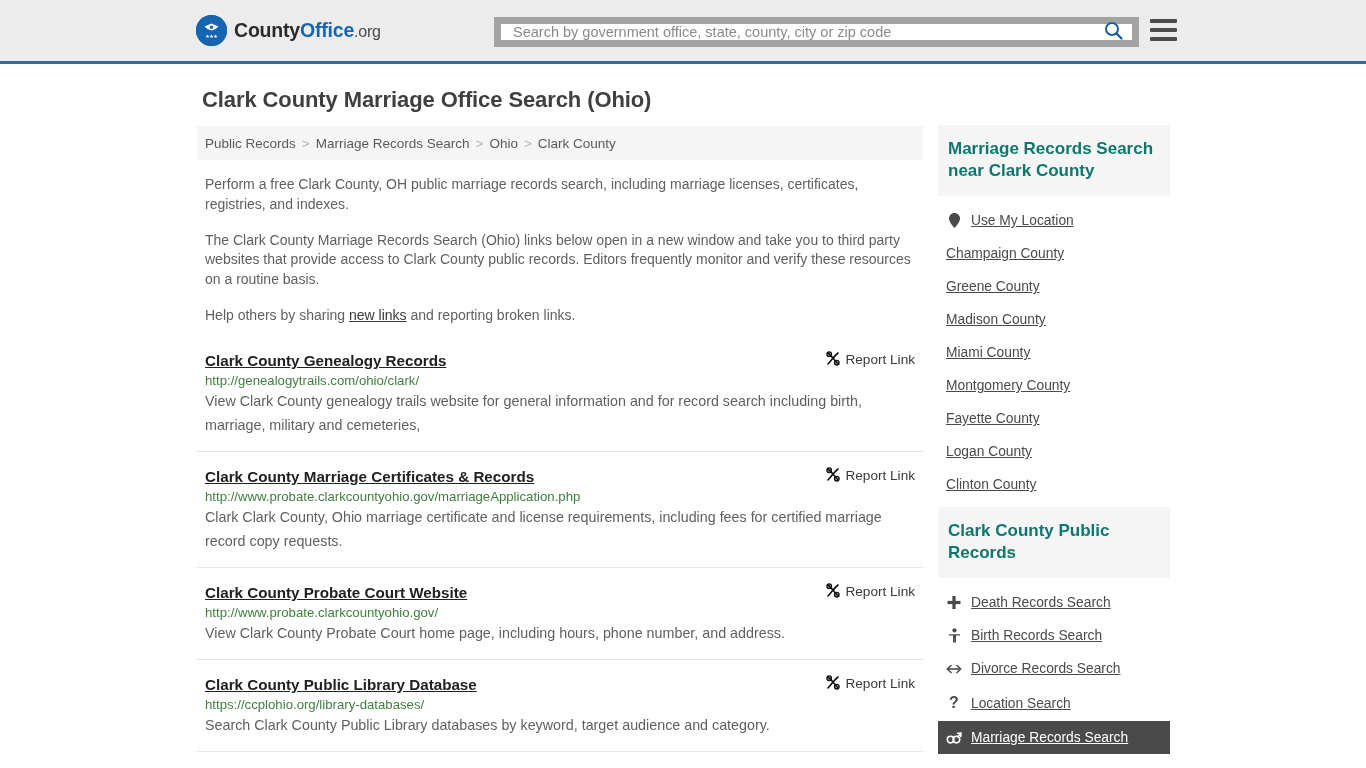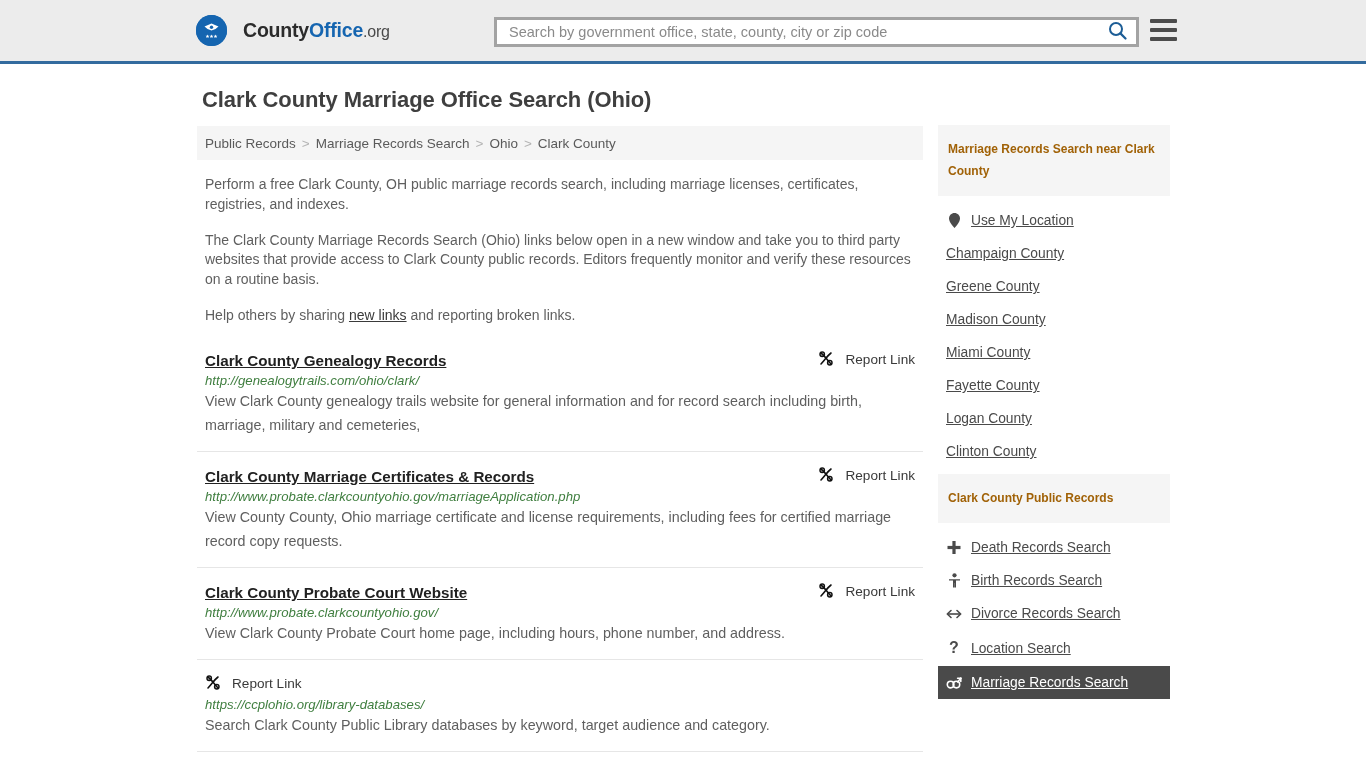--- a/index.html
+++ b/index.html
@@ -15,21 +15,21 @@
     height: 64px;
     background: #ececec;
     border-bottom: 3px solid #336b9e;
     display: flex;
     align-items: center;
     position: relative;
   }
   .logo-wrap {
     display: flex; align-items: center;
     margin-left: 196px;
-    gap: 16px;
+    gap: 7px;
     text-decoration: none;
   }
   .logo-mark {
     width: 31px; height: 31px; border-radius: 50%;
     background: #1565b0;
     display: flex; align-items: center; justify-content: center;
     flex-direction: column;
     position: relative;
   }
   .logo-mark svg { display: block; }
@@ -41,21 +41,21 @@
   }
   .logo-text .b { color: #1565b0; font-weight: bold; }
   .logo-text .n { font-weight: bold; color: #2b2b2b; }
   .logo-text .org { color: #4a4a4a; font-size: 16px; }
 
   .search-wrap {
     position: absolute;
     left: 494px; top: 17px;
     width: 645px; height: 30px;
     background: #ffffff;
-    border: 3px solid #a3a3a3;
+    border: 7px solid #a3a3a3;
     display: flex; align-items: center;
   }
   .search-input {
     flex: 1;
     border: 0; outline: 0;
     height: 28px;
     padding: 0 12px;
     font-size: 14.5px;
     font-family: "Liberation Sans", sans-serif;
     color: #333;
@@ -135,55 +135,54 @@
     display: flex; align-items: flex-end; justify-content: space-between;
   }
   .result-title {
     font-size: 15.2px;
     font-weight: bold;
     color: #212121;
     text-decoration: underline;
     cursor: pointer;
   }
   .report-link {
-    display: flex; align-items: center; gap: 11px;
+    display: flex; align-items: center; gap: 4px;
     font-size: 13.6px;
     color: #3a3a3a;
     cursor: pointer;
     white-space: nowrap;
     padding-top: 1px;
   }
   .result-url {
     display: block;
     font-size: 13.2px;
     color: #3f7e3f;
     margin-top: 4px;
     text-decoration: none;
-    font-style: italic;
   }
   .result-desc {
     font-size: 14.3px;
     line-height: 24px;
     color: #5f5f5f;
     margin-top: 1px;
   }
 
   
   .sidebar {
     position: absolute;
     left: 938px; top: 61px;
     width: 232px;
   }
   .panel { margin-bottom: 6px; }
   .panel-head {
     background: #f5f5f5;
     padding: 13px 14px 14px 10px;
-    font-size: 12px;
+    font-size: 17px;
     font-weight: bold;
-    color: #a16207;
+    color: #0f766e;
     line-height: 22px;
   }
   .panel-list { padding-top: 8px; }
   .panel-item {
     display: flex; align-items: center;
     gap: 9px;
     padding: 9px 10px 9px 8px;
     font-size: 13.8px;
     cursor: pointer;
   }
@@ -293,21 +292,21 @@
                 <path d="M3 2 C7 5, 9 9, 13 13" stroke="#111" stroke-width="1.6" fill="none" stroke-linecap="round"></path>
                 <path d="M13 2 C9 5, 7 9, 3 13" stroke="#111" stroke-width="1.6" fill="none" stroke-linecap="round"></path>
                 <circle cx="4.2" cy="3.2" r="2.2" fill="none" stroke="#111" stroke-width="1.5"></circle>
                 <circle cx="11.8" cy="11.8" r="2.2" fill="none" stroke="#111" stroke-width="1.5"></circle>
               </svg>
             </span>
             <span>Report Link</span>
           </span>
         </div>
         <a href="#" class="result-url">http://www.probate.clarkcountyohio.gov/marriageApplication.php</a>
-        <div class="result-desc">View County County, Ohio marriage certificate and license requirements, including fees for certified marriage record copy requests.</div>
+        <div class="result-desc">Clark Clark County, Ohio marriage certificate and license requirements, including fees for certified marriage record copy requests.</div>
       </div>
 
       <div class="result">
         <div class="result-head">
           <a href="#" class="result-title">Clark County Probate Court Website</a>
           <span class="report-link">
             <span>
               <svg width="16" height="15" viewBox="0 0 16 15" aria-hidden="true">
                 <path d="M3 2 C7 5, 9 9, 13 13" stroke="#111" stroke-width="1.6" fill="none" stroke-linecap="round"></path>
                 <path d="M13 2 C9 5, 7 9, 3 13" stroke="#111" stroke-width="1.6" fill="none" stroke-linecap="round"></path>
@@ -317,20 +316,21 @@
             </span>
             <span>Report Link</span>
           </span>
         </div>
         <a href="#" class="result-url">http://www.probate.clarkcountyohio.gov/</a>
         <div class="result-desc">View Clark County Probate Court home page, including hours, phone number, and address.</div>
       </div>
 
       <div class="result">
         <div class="result-head">
+          <a href="#" class="result-title">Clark County Public Library Database</a>
           <span class="report-link">
             <span>
               <svg width="16" height="15" viewBox="0 0 16 15" aria-hidden="true">
                 <path d="M3 2 C7 5, 9 9, 13 13" stroke="#111" stroke-width="1.6" fill="none" stroke-linecap="round"></path>
                 <path d="M13 2 C9 5, 7 9, 3 13" stroke="#111" stroke-width="1.6" fill="none" stroke-linecap="round"></path>
                 <circle cx="4.2" cy="3.2" r="2.2" fill="none" stroke="#111" stroke-width="1.5"></circle>
                 <circle cx="11.8" cy="11.8" r="2.2" fill="none" stroke="#111" stroke-width="1.5"></circle>
               </svg>
             </span>
             <span>Report Link</span>
@@ -364,20 +364,23 @@
         <div class="panel-item plain">
           <span class="lbl">Greene County</span>
         </div>
         <div class="panel-item plain">
           <span class="lbl">Madison County</span>
         </div>
         <div class="panel-item plain">
           <span class="lbl">Miami County</span>
         </div>
         <div class="panel-item plain">
+          <span class="lbl">Montgomery County</span>
+        </div>
+        <div class="panel-item plain">
           <span class="lbl">Fayette County</span>
         </div>
         <div class="panel-item plain">
           <span class="lbl">Logan County</span>
         </div>
         <div class="panel-item plain">
           <span class="lbl">Clinton County</span>
         </div>
       </div>
     </div>

